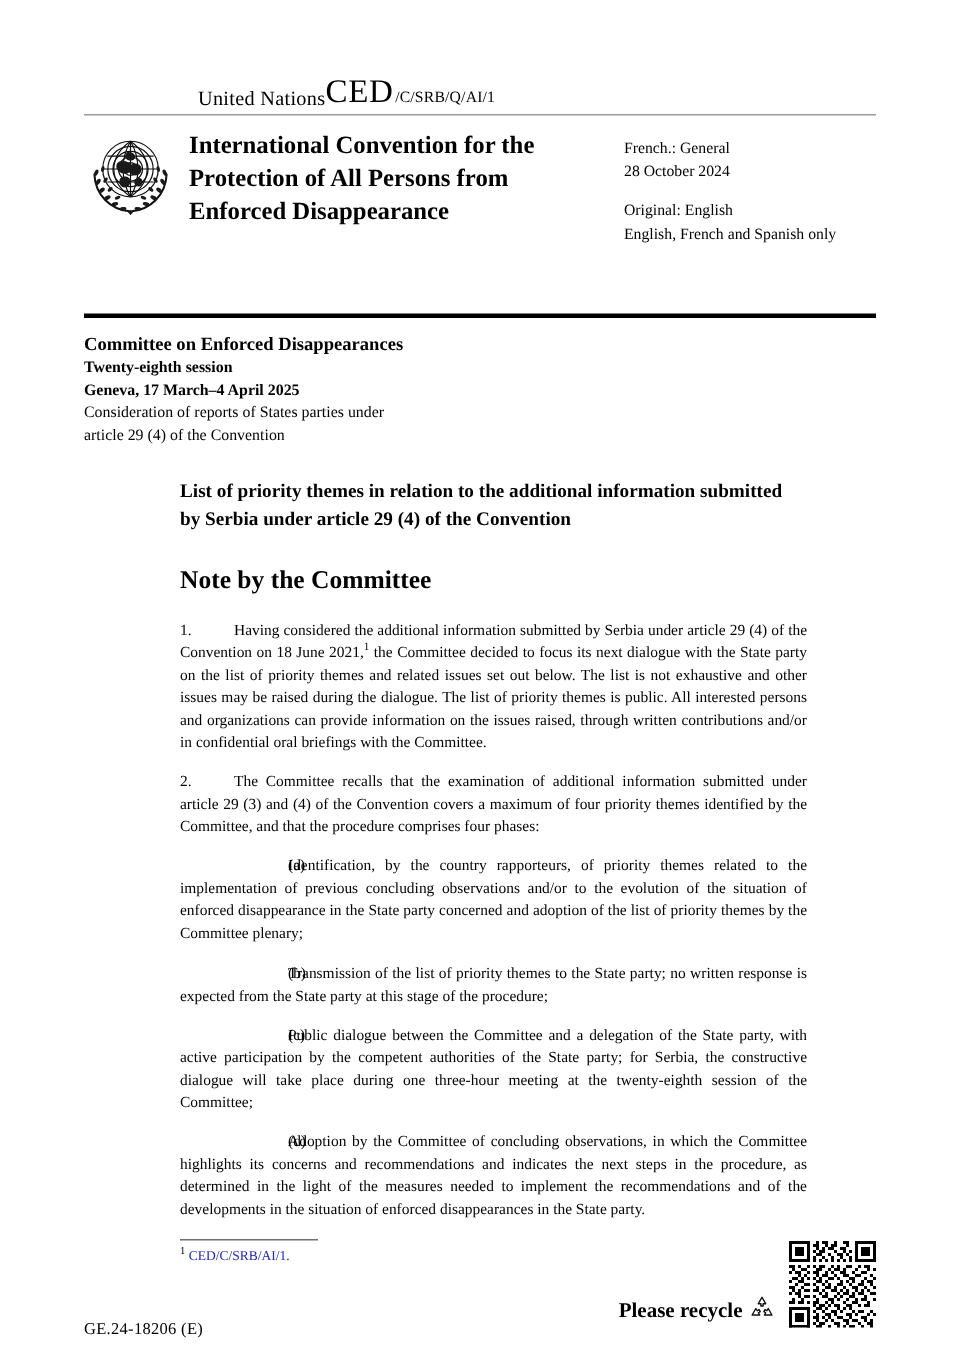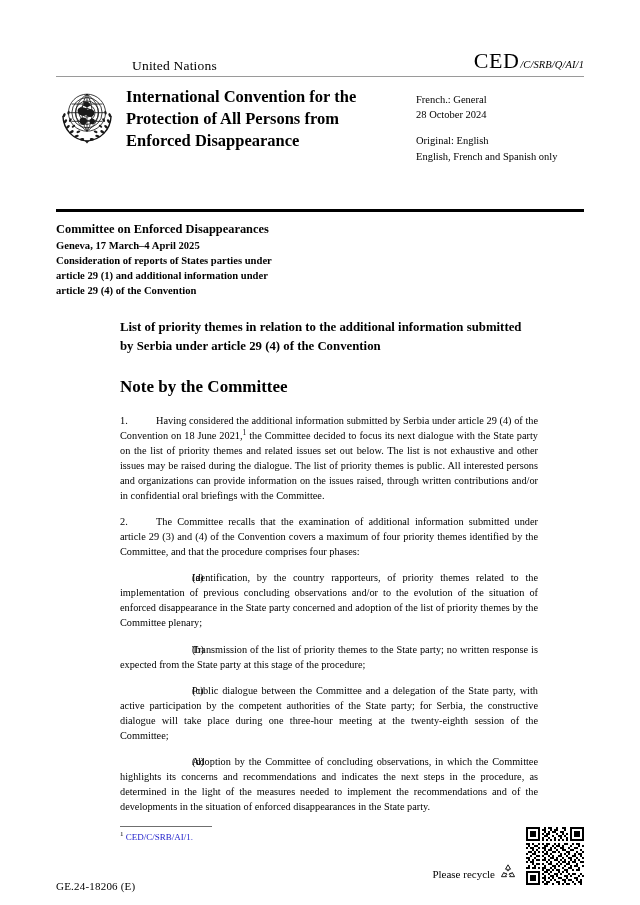--- a/index.html
+++ b/index.html
@@ -27,21 +27,20 @@
   
   .masthead {
     position: absolute;
     left: 56px;
     top: 36px;
     width: 528px;
   }
   .mh-top {
     display: flex;
     align-items: flex-end;
-    justify-content: space-between;
     padding: 0 0 2px 0;
   }
   .mh-un {
     font-size: 13.5px;
     letter-spacing: 0.2px;
     padding-left: 76px;
   }
   .mh-sym {
     display: flex;
     align-items: baseline;
@@ -49,21 +48,20 @@
   }
   .mh-sym-main {
     font-size: 22px;
     letter-spacing: 0.5px;
     margin-top: 12px;
   }
   .mh-sym-sub {
     font-size: 10.5px;
     letter-spacing: 0.1px;
     padding-left: 1px;
-    font-style: italic;
   }
   .rule-thin {
     border-top: 1.6px solid #9a9a9a;
     width: 100%;
     margin: 0;
   }
 
   .mh-body {
     display: flex;
     align-items: flex-start;
@@ -108,21 +106,21 @@
     line-height: 1.42;
   }
   .committee .c-name {
     font-weight: bold;
     font-size: 12.4px;
     line-height: 1.3;
     margin-bottom: 1px;
   }
   .committee .c-session { font-weight: bold; }
   .committee .c-dates { font-weight: bold; }
-  .committee .c-consider { font-weight: bold; }
+  .committee .c-consider { font-weight: normal; }
 
   
   .content {
     position: absolute;
     left: 120px;
     top: 318px;
     width: 418px;
   }
   .doc-title {
     font-weight: bold;
@@ -199,22 +197,22 @@
     display: flex;
     align-items: flex-end;
     justify-content: space-between;
     margin-top: 20px;
   }
   .job-no {
     font-size: 11px;
     letter-spacing: 0.2px;
   }
   .recycle-text {
-    font-size: 11px;
-    font-weight: normal;
+    font-size: 14px;
+    font-weight: bold;
     margin-left: 44px;
   }
   .qr {
     position: absolute;
     right: 56px;
     top: 827px;
     width: 58px;
     height: 58px;
   }
   .recycle-block {
@@ -314,23 +312,23 @@
         <div>English, French and Spanish only</div>
       </div>
 
     </div>
   </div>
 
   <div class="rule-thick"></div>
 
   <div class="committee">
     <div class="c-name">Committee on Enforced Disappearances</div>
+    <div class="c-session">Twenty-eighth session</div>
     <div class="c-dates">Geneva, 17 March–4 April 2025</div>
     <div class="c-consider">Consideration of reports of States parties under</div>
-    <div class="c-consider">article 29 (1) and additional information under</div>
     <div class="c-consider">article 29 (4) of the Convention</div>
   </div>
 
   <div class="content">
 
     <div class="doc-title">List of priority themes in relation to the additional information submitted by Serbia under article 29 (4) of the Convention</div>
 
     <div class="note-head">Note by the Committee</div>
 
     <p class="para numbered">

